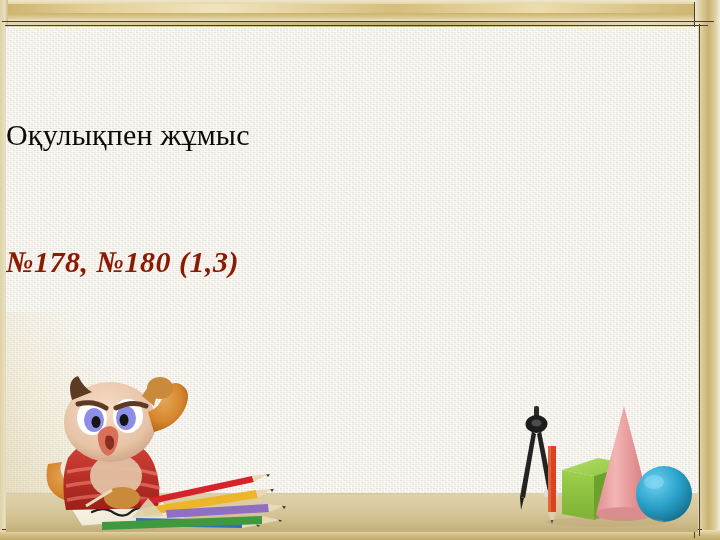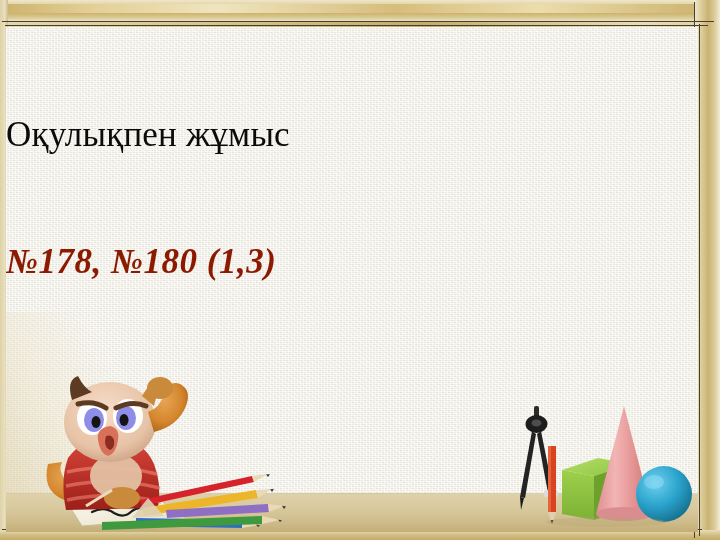--- a/index.html
+++ b/index.html
@@ -116,32 +116,32 @@
     bottom: 37px;
     width: 692px;
     height: 2px;
     background: linear-gradient(90deg, rgba(190,170,120,0.4), rgba(210,193,150,0.9), rgba(190,170,120,0.4));
   }
   .title {
     position: absolute;
     left: 0;
     top: 88px;
     width: 692px;
-    font-size: 35px;
+    font-size: 30px;
     line-height: 40px;
     color: #0b0b0b;
     font-weight: 400;
     letter-spacing: 0.2px;
   }
   .subtitle {
     position: absolute;
     left: 0;
     top: 215px;
     width: 692px;
-    font-size: 35px;
+    font-size: 30px;
     line-height: 40px;
     color: #8b1a00;
     font-weight: bold;
     font-style: italic;
     letter-spacing: 0.5px;
   }
 
   
   .owl-wrap {
     position: absolute;

